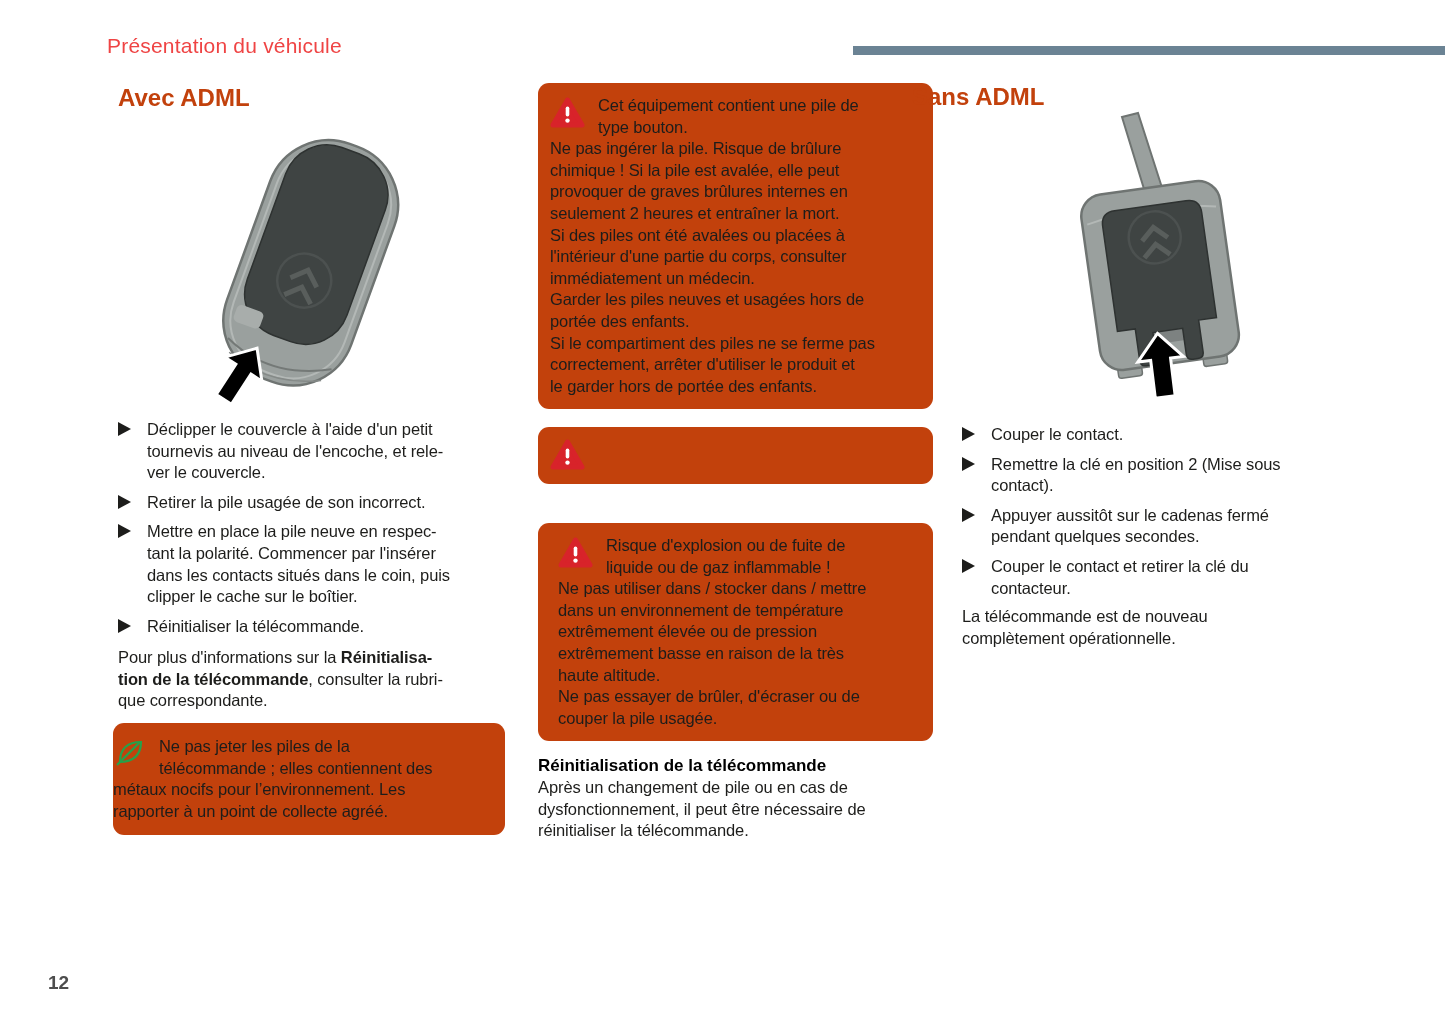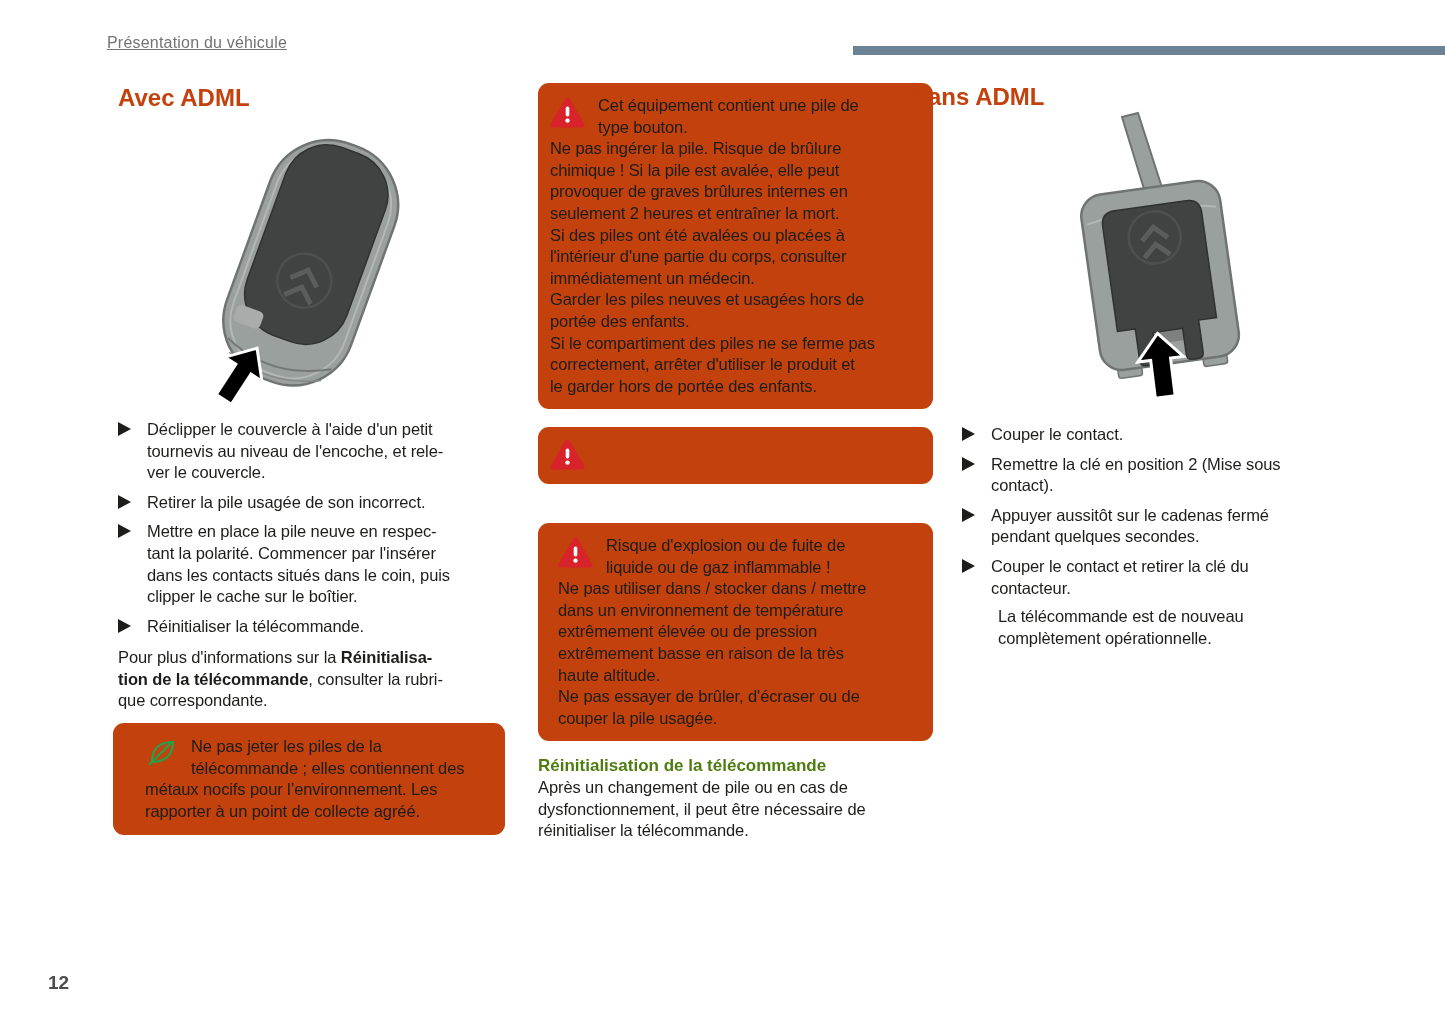--- a/index.html
+++ b/index.html
@@ -1,53 +1,53 @@
 <!DOCTYPE html>
 <html><head>
 <meta charset="utf-8">
 <style>
   * { margin:0; padding:0; box-sizing:border-box; }
   html,body { width:1445px; height:1018px; background:#ffffff; overflow:hidden; }
   body { font-family:"Liberation Sans","DejaVu Sans",sans-serif; color:#1d1d1b; position:relative; }
 
   .abs { position:absolute; }
 
-  .breadcrumb { left:107px; top:34px; font-size:16px; color:#737373; letter-spacing:.2px;text-decoration:underline; }
+  .breadcrumb { left:107px; top:34px; font-size:21px; color:#ef4444; letter-spacing:.2px; }
   .accent-bar { left:853px; top:46px; width:592px; height:9px; background:#6b8394; }
 
   .section-title { font-size:24px; font-weight:bold; color:#c2410c; }
   .title-left  { left:118px; top:84px; }
   .title-right { left:912px; top:83px; }
 
   .body-text { font-size:16.5px; line-height:21.6px; letter-spacing:-0.1px; }
 
   ul.bullets { list-style:none; }
   ul.bullets li { position:relative; padding-left:29px; margin-bottom:8px; }
   .tri { position:absolute; left:0; top:3px; width:0; height:0;
          border-style:solid; border-width:7.5px 0 7.5px 13px;
          border-color:transparent transparent transparent #1d1d1b; }
   .pre { white-space:pre-line; }
 
   #left-bullets  { left:118px; top:419px; width:395px; }
   #left-info     { left:118px; top:647px; width:400px; }
   #left-info .b  { font-weight:bold; }
   #right-bullets { left:962px; top:424px; width:400px; }
-  #right-outro   { left:962px; top:606px; width:400px;margin-left:36px; }
+  #right-outro   { left:962px; top:606px; width:400px; }
 
   .gray-box { background:#c2410c; border-radius:11px; width:395px; }
   #warn-box-1 { left:538px; top:83px;  padding:12px 10px 12px 12px; }
   #warn-box-2 { left:538px; top:427px; padding:10px 10px 10px 12px; }
   #warn-box-3 { left:538px; top:523px; padding:12px 10px 12px 20px; }
-  #eco-box    { left:113px; top:723px; width:392px; padding:13px 10px 13px 32px; }
+  #eco-box    { left:113px; top:723px; width:392px; padding:13px 10px 13px 0; }
 
   .warn-icon { float:left; width:35px; height:31px; margin:2px 13px 4px 0; }
   .eco-icon  { float:left; width:30px; height:30px; margin:1px 14px 4px 2px; }
 
   #reset-block { left:538px; top:756px; width:400px; }
-  #reset-block h3 { font-size:17px; font-weight:bold; margin-bottom:1px; color:#4d7c0f; }
+  #reset-block h3 { font-size:17px; font-weight:bold; margin-bottom:1px; color:#000000; }
 
   .page-num { left:48px; top:972px; font-size:19px; font-weight:bold; color:#4d4d4d; }
 
   .fig { position:absolute; }
 </style>
 </head>
 <body>
 
 <div class="abs breadcrumb">Présentation du véhicule</div>
 <div class="abs accent-bar"></div>

